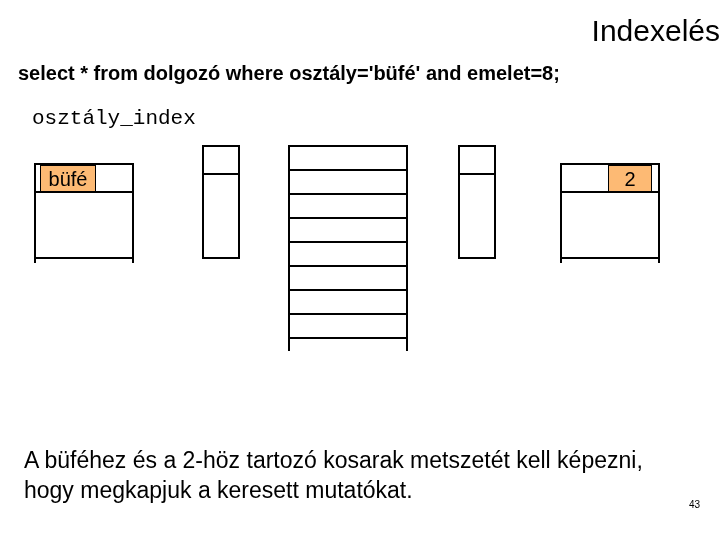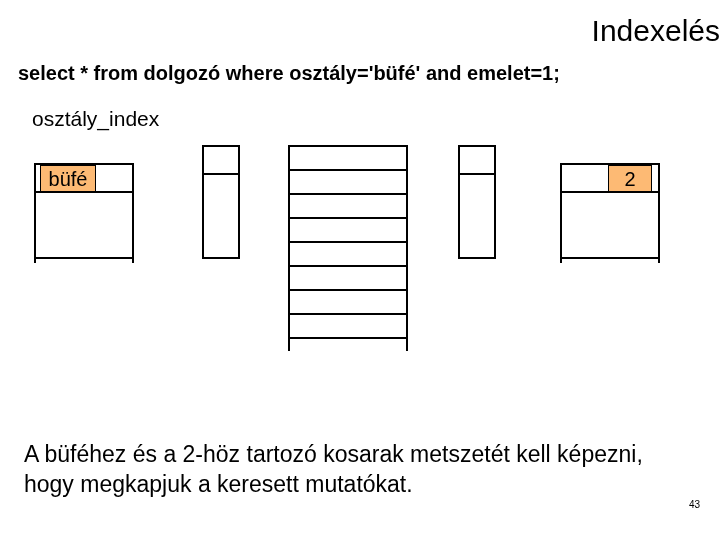--- a/index.html
+++ b/index.html
@@ -23,21 +23,21 @@
     font-weight: bold;
     padding-left: 18px;
     padding-top: 14px;
   }
   .labels {
     position: relative;
     margin-top: 22px;
     font-size: 21px;
     height: 28px;
   }
-  .labels span { position: absolute; }
+  .labels span { position: absolute; font-family: Liberation Mono, monospace; }
   .lab-left   { left: 32px; }
   .lab-center { left: 306px; }
   .lab-right  { left: 535px; }
 
   .diagram {
     position: relative;
     height: 230px;
     margin-top: 4px;
   }
   
@@ -59,36 +59,36 @@
     background: #fdba74;
     font-size: 20px;
     text-align: center;
     line-height: 26px;
     height: 26px;
   }
   .footer-text {
     position: absolute;
     left: 24px;
     right: 40px;
-    bottom: 40px;
+    bottom: 34px;
     font-size: 23px;
     line-height: 1.3;
   }
   .page-num {
     position: absolute;
     right: 20px;
     bottom: 30px;
     font-size: 10px;
   }
 </style>
 </head>
 <body>
 
 <div class="title">Indexelés</div>
-<div class="query">select * from dolgozó where osztály='büfé' and emelet=1;</div>
+<div class="query">select * from dolgozó where osztály='büfé' and emelet=8;</div>
 
 <div class="labels">
   <span class="lab-left">osztály_index</span>
 </div>
 
 <div class="diagram" id="diagram">
   <div class="box" id="left-box" style="left: 40px; top: 26px; width: 54px;">büfé</div>
   <div class="box" id="right-box" style="left: 608px; top: 26px; width: 42px;">2</div>
 <div class="vline" style="left: 34px; top: 24px; height: 100px;"></div>
     <div class="vline" style="left: 132px; top: 24px; height: 100px;"></div>

